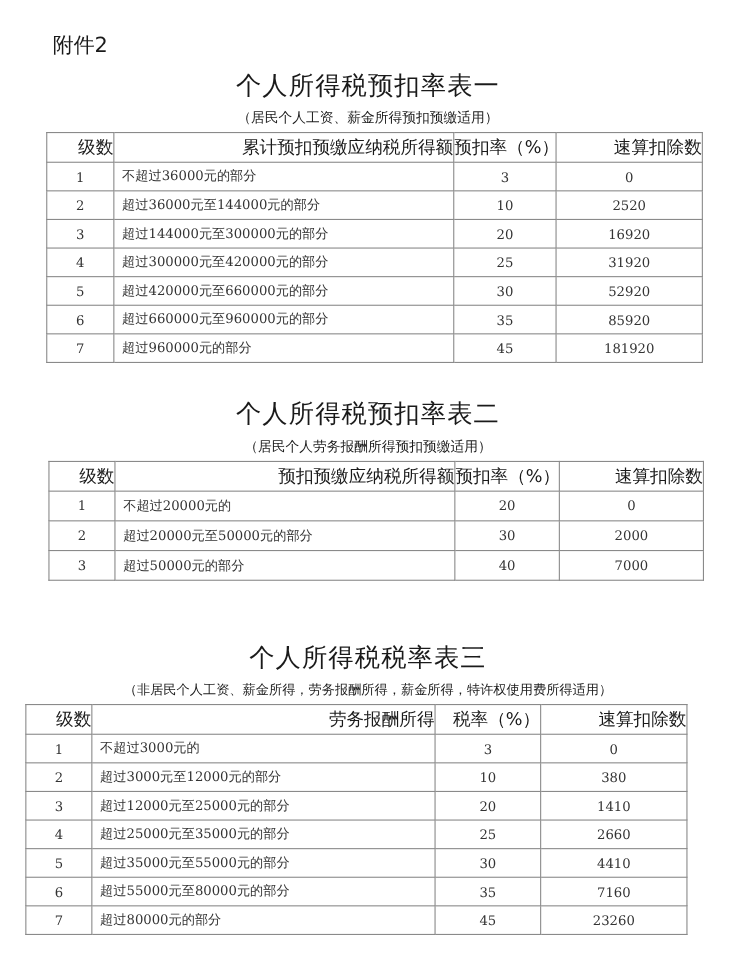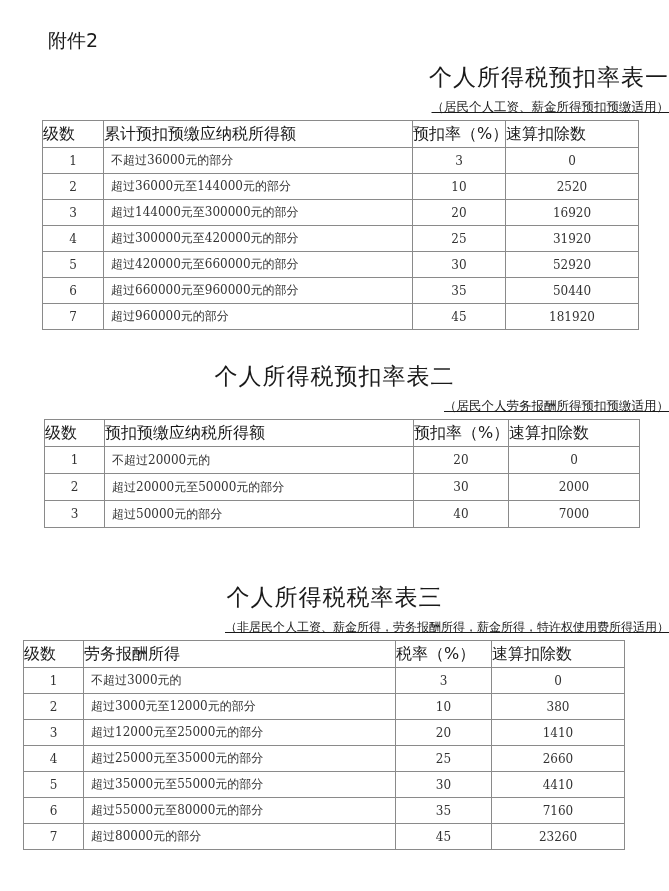--- a/index.html
+++ b/index.html
@@ -1,32 +1,32 @@
 <!DOCTYPE html>
 <html><head>
 <meta charset="utf-8">
 <style>
   html, body { margin: 0; padding: 0; background: #ffffff; }
   body { width: 669px; height: 891px; position: relative; overflow: hidden;
          font-family: "DejaVu Sans", "Liberation Sans", sans-serif; color: #1a1a1a; }
   .attach { position: absolute; left: 48px; top: 28px; font-size: 19px; }
   .title { position: absolute; left: 0; width: 669px; text-align: center; font-size: 23px; letter-spacing: 1px; }
-  .subtitle { position: absolute; left: 0; width: 669px; text-align: right; font-size: 12.5px; text-decoration: underline; }
+  .subtitle { position: absolute; left: 0; width: 669px; text-align: center; font-size: 12.5px; }
   table.tax { position: absolute; border-collapse: collapse; table-layout: fixed; }
   table.tax th, table.tax td { border: 1.5px solid #8a8a8a; padding: 0; overflow: hidden; white-space: nowrap; }
-  table.tax th { font-weight: normal; font-size: 16px; text-align: left; height: 26px; }
+  table.tax th { font-weight: normal; font-size: 16px; text-align: right; height: 26px; }
   table.tax td { font-family: "DejaVu Serif", "Liberation Serif", serif; font-size: 12px; color: #333; height: 25px; text-align: center; }
   table.tax td.range { text-align: left; padding-left: 7px; }
 </style>
 </head>
 <body>
 
 <div class="attach">附件2</div>
 
-<div class="title" style="top:62px;text-align:right;">个人所得税预扣率表一</div>
+<div class="title" style="top:62px;">个人所得税预扣率表一</div>
 <div class="subtitle" style="top:99px;">（居民个人工资、薪金所得预扣预缴适用）</div>
 <table class="tax" style="left:42px; top:120px; width:596px;">
   <colgroup>
       <col style="width:61px">
       <col style="width:309px">
       <col style="width:93px">
       <col style="width:133px">
     </colgroup>
   <thead>
     <tr>
@@ -64,21 +64,21 @@
     <tr>
         <td>5</td>
         <td class="range">超过420000元至660000元的部分</td>
         <td>30</td>
         <td>52920</td>
       </tr>
     <tr>
         <td>6</td>
         <td class="range">超过660000元至960000元的部分</td>
         <td>35</td>
-        <td>50440</td>
+        <td>85920</td>
       </tr>
     <tr>
         <td>7</td>
         <td class="range">超过960000元的部分</td>
         <td>45</td>
         <td>181920</td>
       </tr>
   </tbody>
 </table>
 

